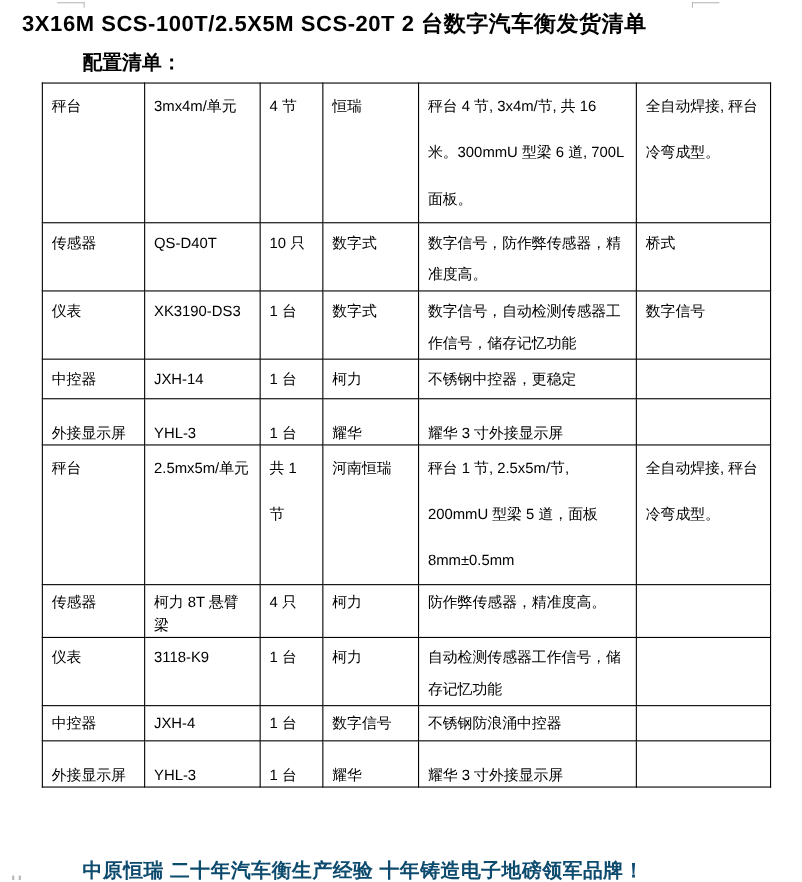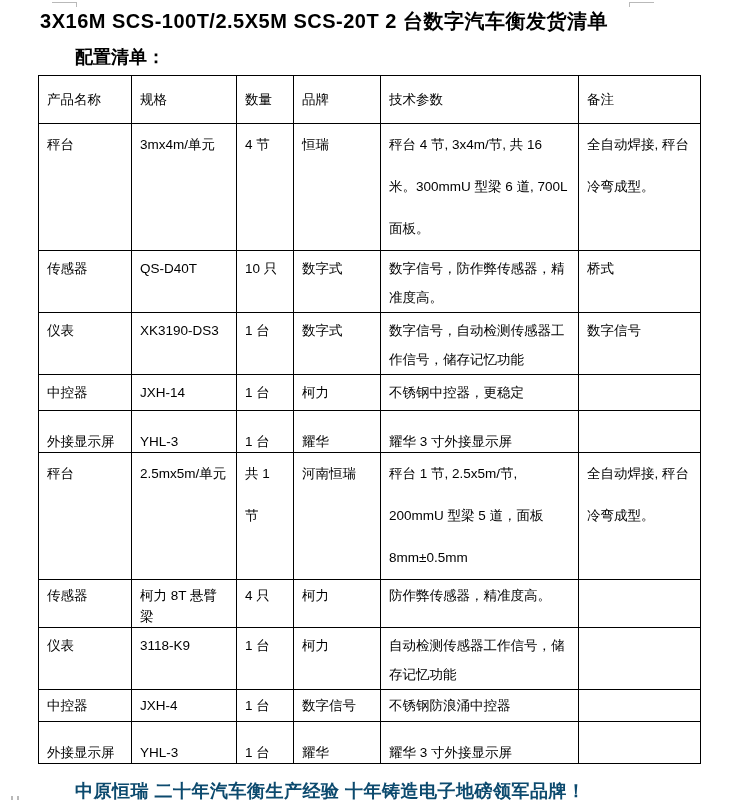--- a/index.html
+++ b/index.html
@@ -2,21 +2,21 @@
 <html><head>
 <meta charset="utf-8">
 <style>
   html,body{margin:0;padding:0}
   body{
     width:729px;height:802px;position:relative;background:#ffffff;color:#000;
     font-family:"Liberation Sans","DejaVu Sans",sans-serif;overflow:hidden;
   }
   .doc-title{
     position:absolute;top:8px;left:0;width:608px;text-align:center;
-    font-size:20px;font-weight:bold;letter-spacing:.5px;white-space:nowrap;margin-left:20px;
+    font-size:20px;font-weight:bold;letter-spacing:.5px;white-space:nowrap;
   }
   .doc-subtitle{
     position:absolute;top:45px;left:75px;font-size:18px;font-weight:bold;
   }
   table.spec{
     position:absolute;left:38px;top:75px;width:663px;
     border-collapse:collapse;table-layout:fixed;font-size:13.5px;
   }
   table.spec td{
     border:1px solid #000;padding:0 8px;vertical-align:top;
@@ -59,28 +59,20 @@
 <table class="spec">
   <colgroup>
     <col style="width:93px">
       <col style="width:105px">
       <col style="width:57px">
     <col style="width:87px">
       <col style="width:198px">
       <col style="width:122px">
   </colgroup>
   <tbody id="spec-tbody">
-      <tr class="rh">
-        <td>产品名称</td>
-        <td>规格</td>
-        <td>数量</td>
-        <td>品牌</td>
-        <td>技术参数</td>
-        <td>备注</td>
-      </tr>
       <tr class="rt">
         <td>秤台</td>
         <td>3mx4m/单元</td>
         <td>4 节</td>
         <td>恒瑞</td>
         <td>秤台 4 节, 3x4m/节, 共 16 米。300mmU 型梁 6 道, 700L 面板。</td>
         <td>全自动焊接, 秤台冷弯成型。</td>
       </tr>
       <tr class="rm">
         <td>传感器</td>

